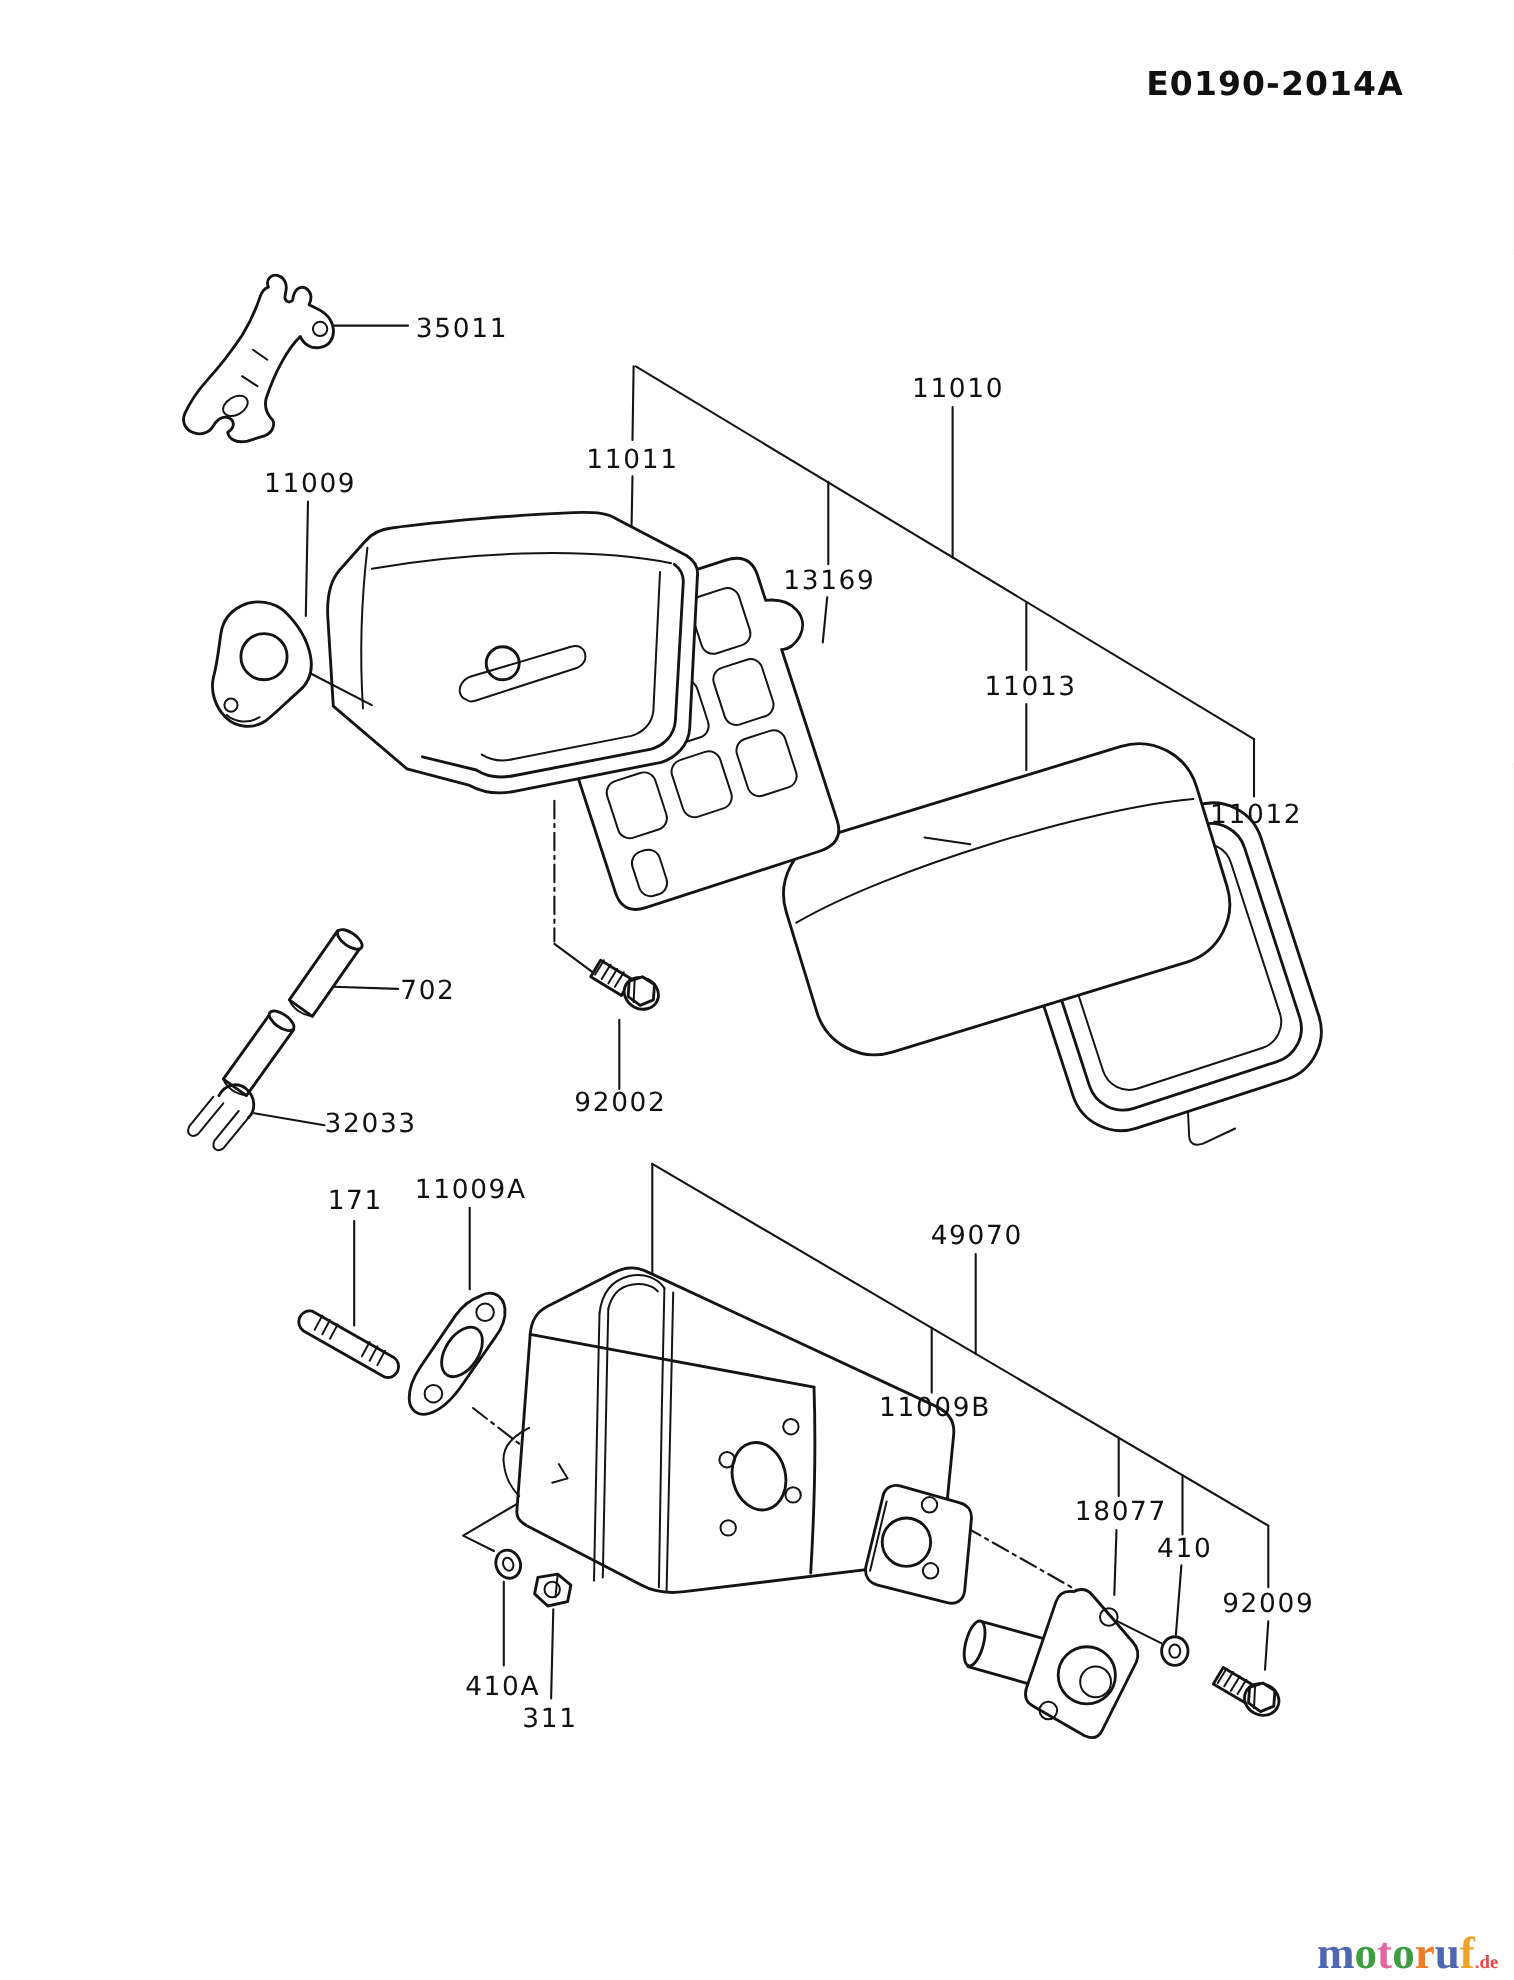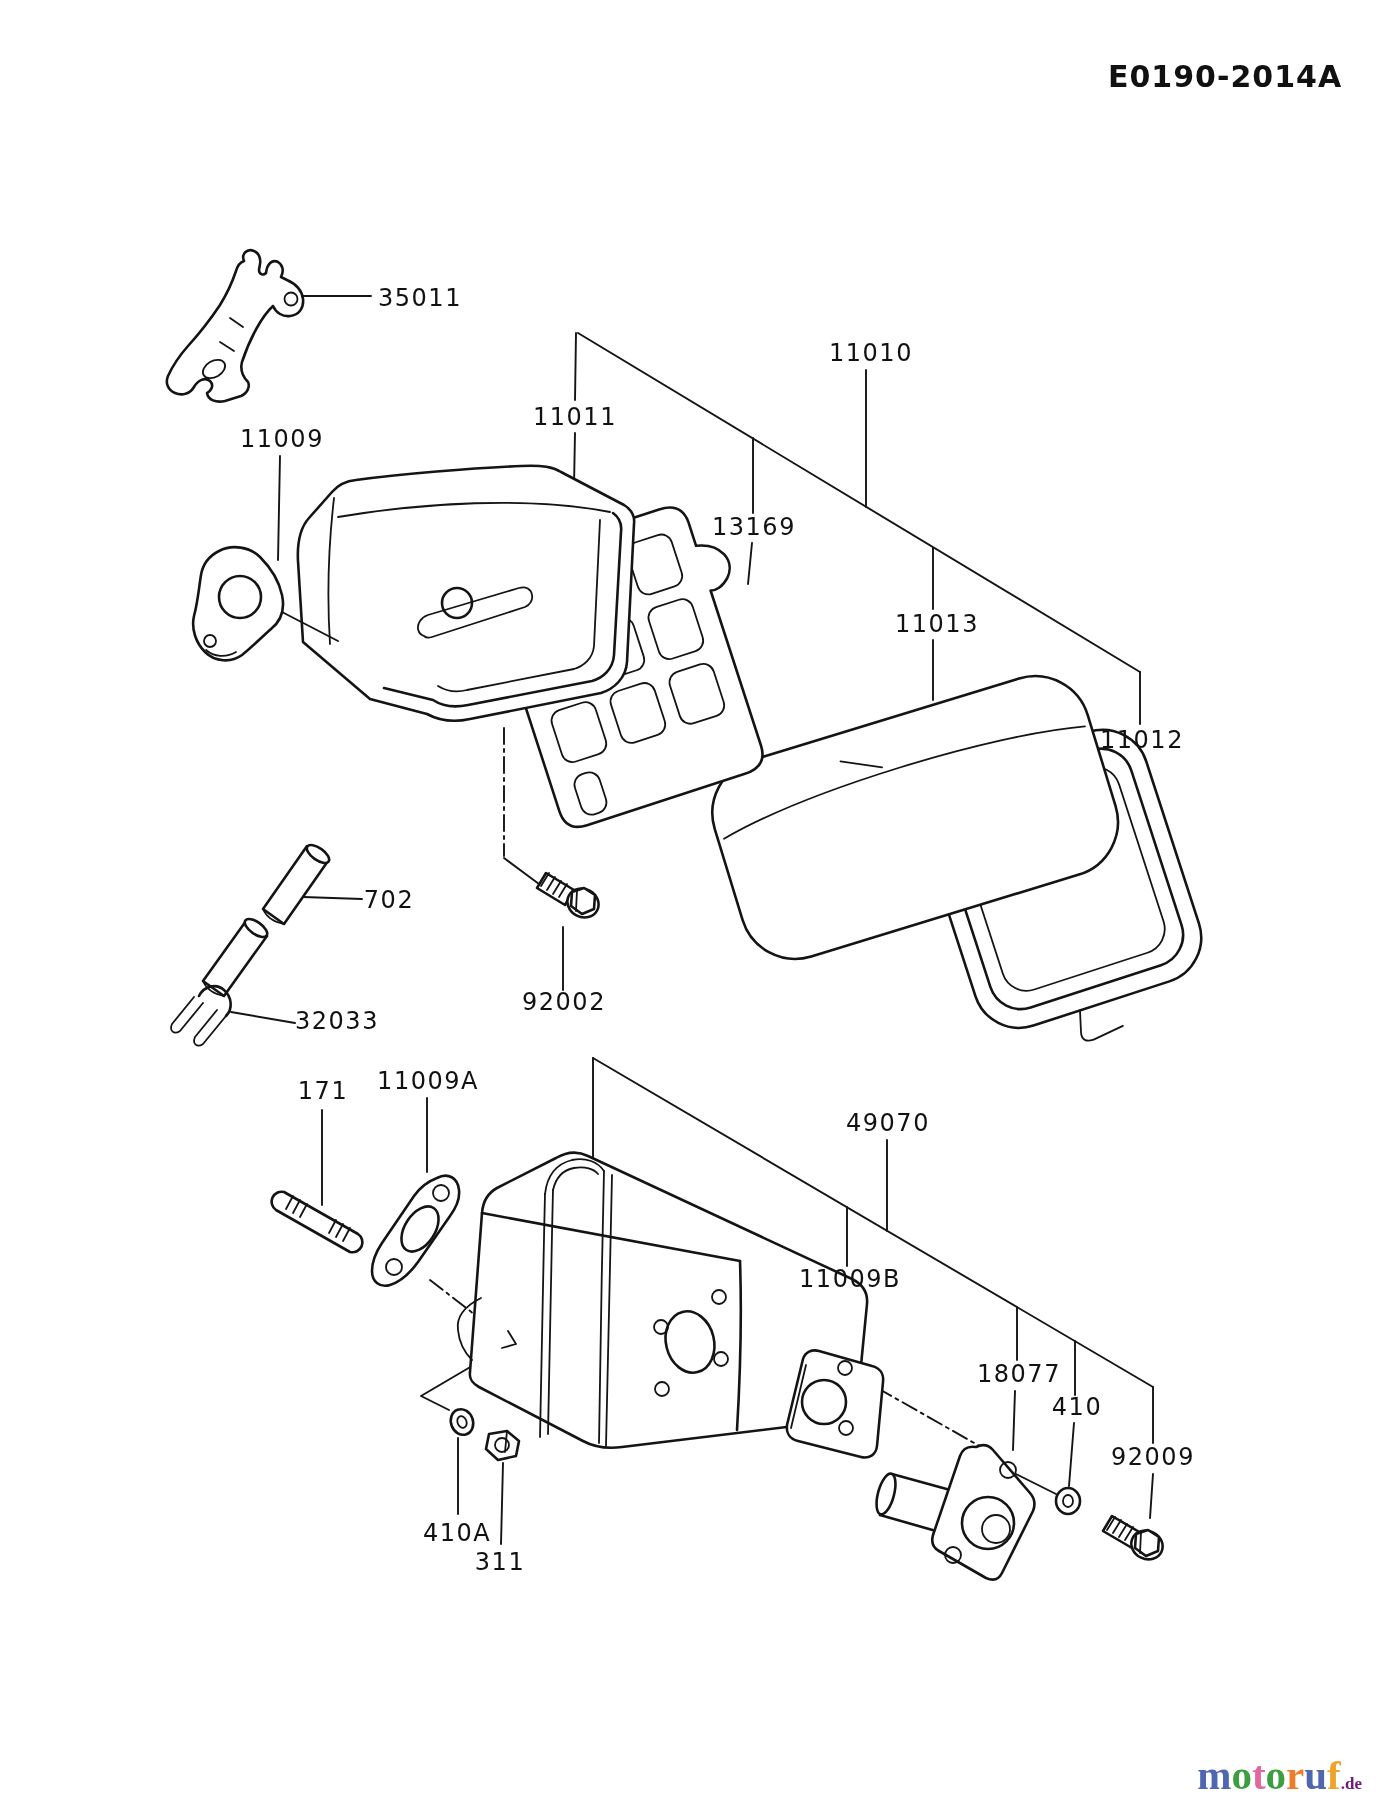--- a/index.html
+++ b/index.html
@@ -1,18 +1,18 @@
 <!DOCTYPE html>
 <html><head>
 <meta charset="utf-8">
 <style>
   html,body{margin:0;padding:0;background:#e8e8e8;}
   .page{position:relative;width:1376px;height:1800px;background:#ffffff;overflow:hidden;
         font-family:"DejaVu Sans",sans-serif;}
-  .diagram-code{position:absolute;left:1108px;top:59px;font-weight:bold;font-size:30px;
+  .diagram-code{position:absolute;left:1042px;top:59px;font-weight:bold;font-size:30px;
         letter-spacing:1px;color:#111;}
   .diagram-svg{position:absolute;left:0;top:0;}
   svg path,svg circle,svg ellipse,svg rect,svg line{
         fill:none;stroke:#141414;stroke-width:2.6;stroke-linecap:round;stroke-linejoin:round;}
   svg .fillw{fill:#ffffff;}
   svg .thin{stroke-width:1.8;}
   svg .leader{stroke-width:1.9;}
   svg .dd{stroke-width:1.9;stroke-dasharray:16 5 3 5;}
   svg text{fill:#111;stroke:none;font-family:"DejaVu Sans",sans-serif;font-size:24px;
         letter-spacing:1.5px;}
@@ -254,16 +254,16 @@
       <text x="850" y="1287" text-anchor="middle">11009B</text>
       <text x="1019" y="1382" text-anchor="middle">18077</text>
       <text x="1077" y="1415" text-anchor="middle">410</text>
       <text x="1153" y="1465" text-anchor="middle">92009</text>
       <text x="457" y="1541" text-anchor="middle">410A</text>
       <text x="500" y="1570" text-anchor="middle">311</text>
     </g>
   </svg>
 
   <div class="watermark">
-    <span style="color:#4f66b0">m</span><span style="color:#3d9e41">o</span><span style="color:#e2679e">t</span><span style="color:#3d9e41">o</span><span style="color:#ee7d2a">r</span><span style="color:#4f66b0">u</span><span style="color:#eea42a">f</span><span class="suffix" style="color: #701a75;">.de</span>
+    <span style="color:#4f66b0">m</span><span style="color:#3d9e41">o</span><span style="color:#e2679e">t</span><span style="color:#3d9e41">o</span><span style="color:#ee7d2a">r</span><span style="color:#4f66b0">u</span><span style="color:#eea42a">f</span><span class="suffix" style="color: #ef4444;">.de</span>
   </div>
 
 </div>
 
 </body></html>

